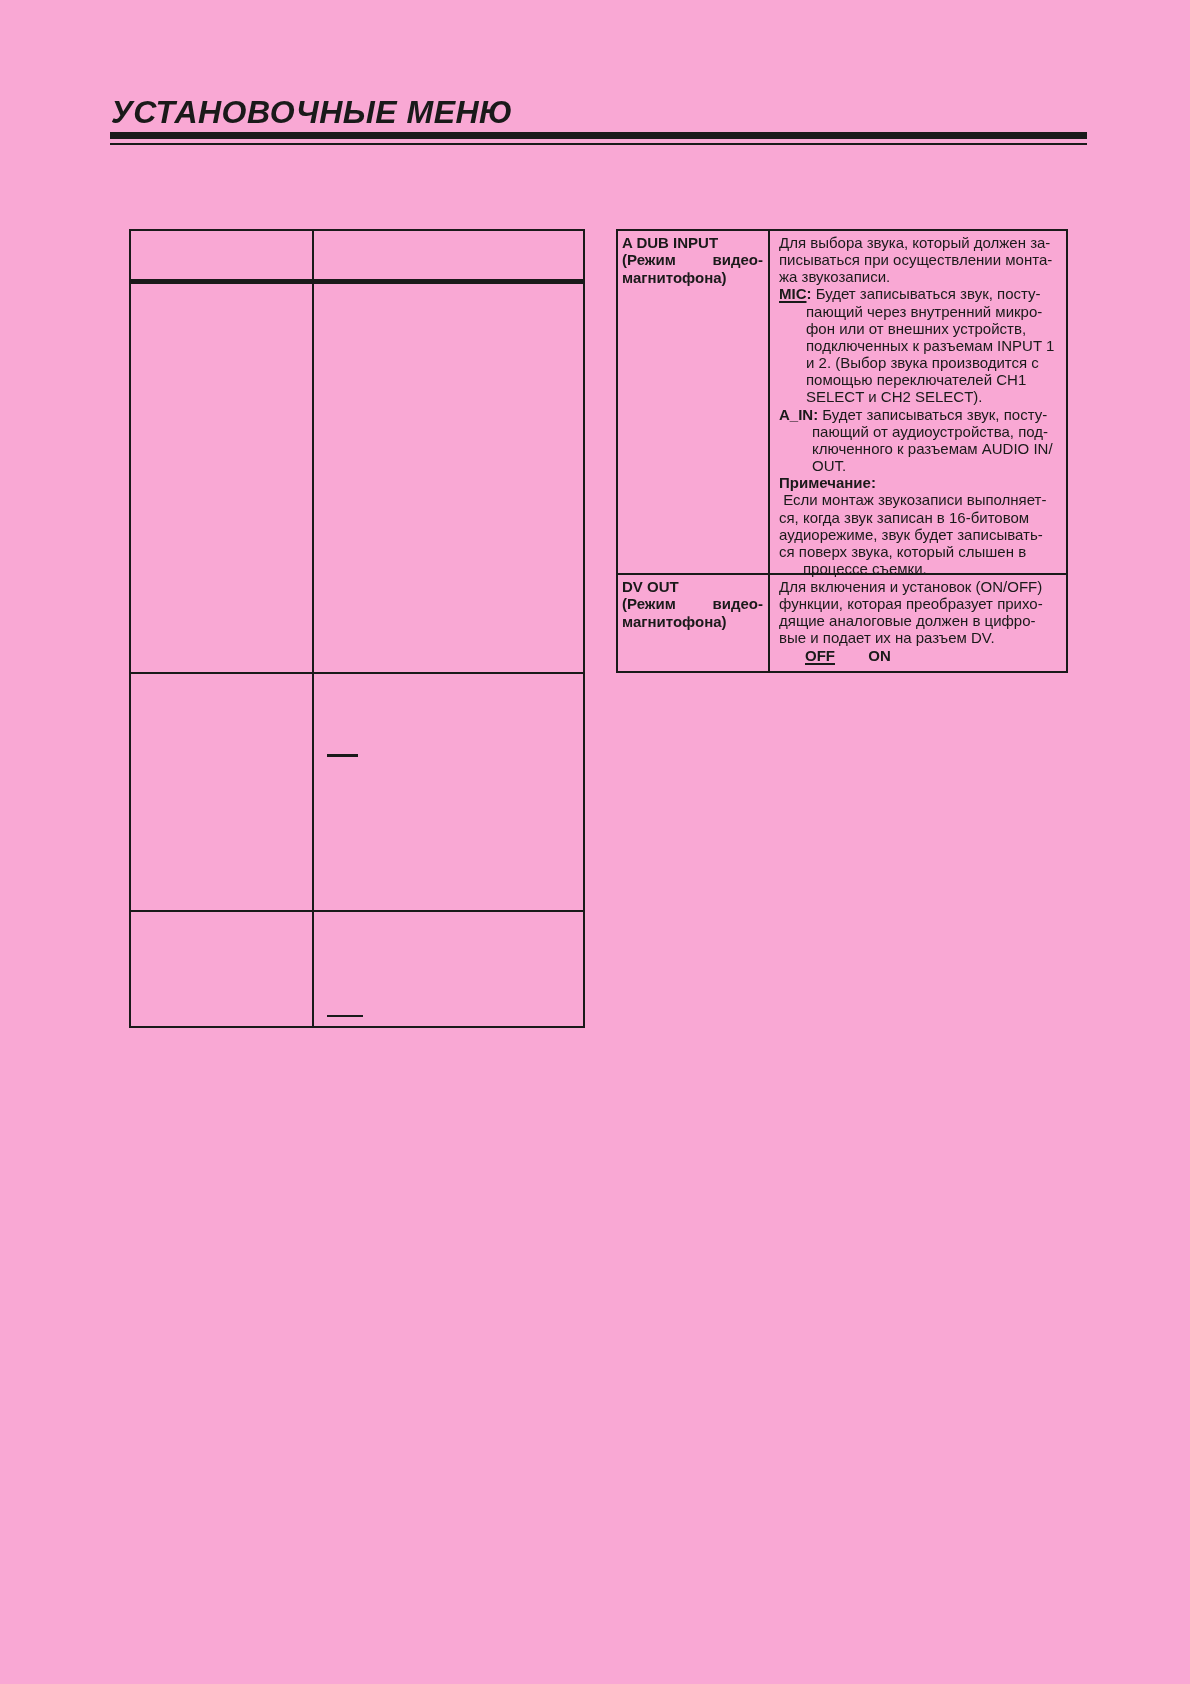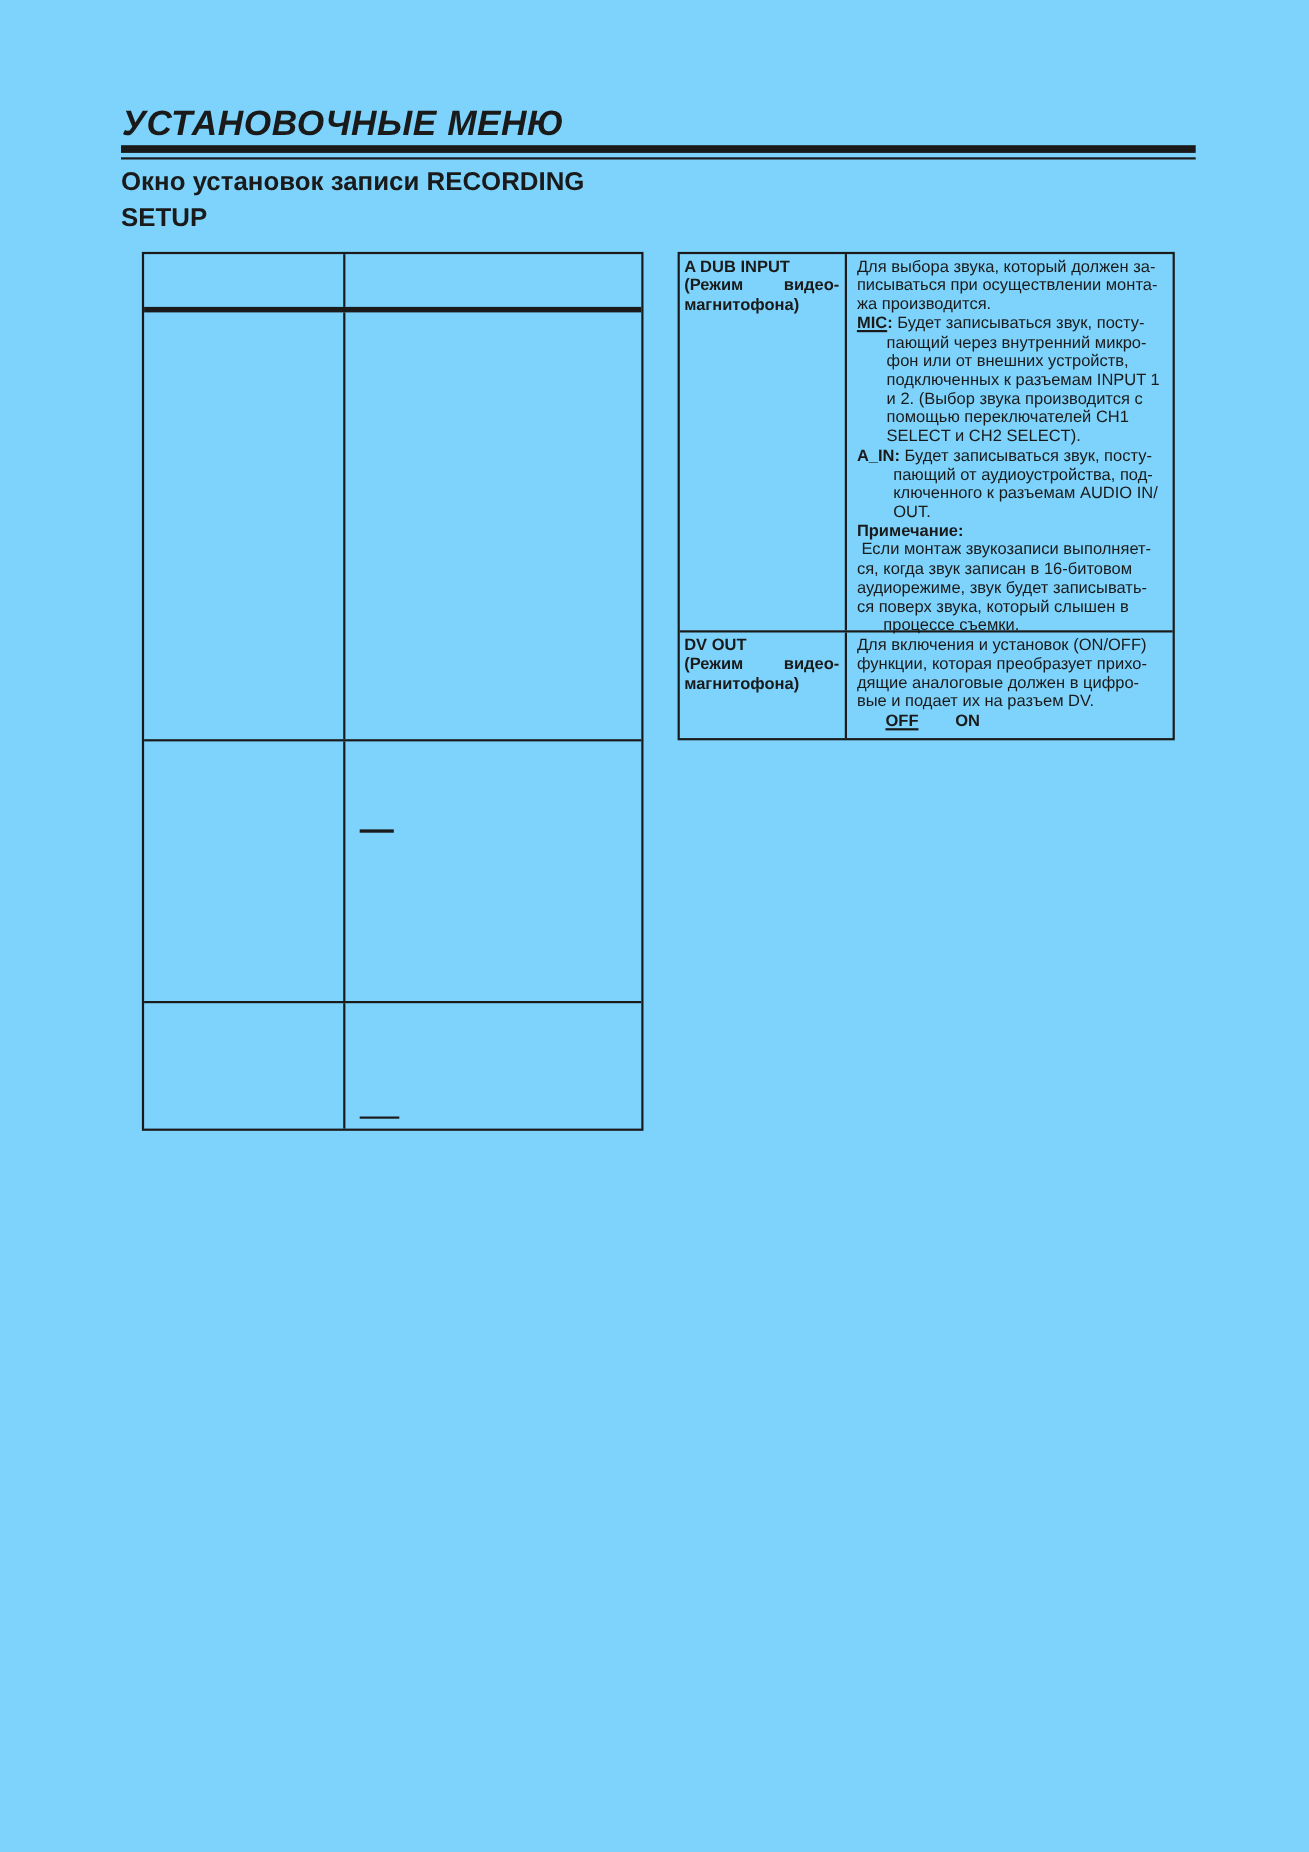--- a/index.html
+++ b/index.html
@@ -1,16 +1,16 @@
 <!DOCTYPE html>
 <html><head>
 <meta charset="utf-8">
 <style>
   html,body{margin:0;padding:0;background:#ffffff;}
-  .page{position:relative;width:1190px;height:1684px;background:#7dd3fc;overflow:hidden;
+  .page{position:relative;width:1190px;height:1684px;background:#f9a8d4;overflow:hidden;
         font-family:"Liberation Sans", sans-serif;color:#1a1a1a;}
 
   .main-heading{position:absolute;left:111px;top:94px;font-size:32px;font-weight:bold;
                 font-style:italic;letter-spacing:0.5px;white-space:nowrap;}
   .rule-thick{position:absolute;left:110px;top:132px;width:977px;height:7px;background:#1a1a1a;}
   .rule-thin{position:absolute;left:110px;top:143px;width:977px;height:2px;background:#1a1a1a;}
 
   .section-title{position:absolute;font-size:23.5px;font-weight:bold;line-height:32px;}
   .st-left{left:110px;top:149px;width:460px;}
   .st-right{left:578px;top:149px;white-space:nowrap;}
@@ -50,21 +50,20 @@
 </style>
 </head>
 <body>
 
 <div class="page">
 
   <div class="main-heading">УСТАНОВОЧНЫЕ МЕНЮ</div>
   <div class="rule-thick"></div>
   <div class="rule-thin"></div>
 
-  <div class="section-title st-left">Окно установок записи RECORDING SETUP</div>
 
   <div class="ltable">
     <div class="lrow l-header">
       <div class="c1"></div>
       <div class="c2"></div>
     </div>
     <div class="lrow l-r1">
       <div class="c1"></div>
       <div class="c2"></div>
     </div>
@@ -86,21 +85,21 @@
     <div id="rt-rows">
         <div class="rrow r-body-0">
           <div class="c1">
             <div class="iline">A DUB INPUT</div>
             <div class="iline just">(Режим видео-</div>
             <div class="iline">магнитофона)</div>
           </div>
           <div class="c2">
             <div class="dline" style="padding-left: 0px;"><span class="">Для выбора звука, который должен за-</span></div>
             <div class="dline" style="padding-left: 0px;"><span class="">писываться при осуществлении монта-</span></div>
-            <div class="dline" style="padding-left: 0px;"><span class="">жа производится.</span></div>
+            <div class="dline" style="padding-left: 0px;"><span class="">жа звукозаписи.</span></div>
             <div class="dline" style="padding-left: 0px;"><span class="b u">MIC</span><span class="b ">:</span><span class=""> Будет записываться звук, посту-</span></div>
             <div class="dline" style="padding-left: 27px;"><span class="">пающий через внутренний микро-</span></div>
             <div class="dline" style="padding-left: 27px;"><span class="">фон или от внешних устройств,</span></div>
             <div class="dline" style="padding-left: 27px;"><span class="">подключенных к разъемам INPUT 1</span></div>
             <div class="dline" style="padding-left: 27px;"><span class="">и 2. (Выбор звука производится с</span></div>
             <div class="dline" style="padding-left: 27px;"><span class="">помощью переключателей CH1</span></div>
             <div class="dline" style="padding-left: 27px;"><span class="">SELECT и CH2 SELECT).</span></div>
             <div class="dline" style="padding-left: 0px;"><span class="b ">A_IN:</span><span class=""> Будет записываться звук, посту-</span></div>
             <div class="dline" style="padding-left: 33px;"><span class="">пающий от аудиоустройства, под-</span></div>
             <div class="dline" style="padding-left: 33px;"><span class="">ключенного к разъемам AUDIO IN/</span></div>

